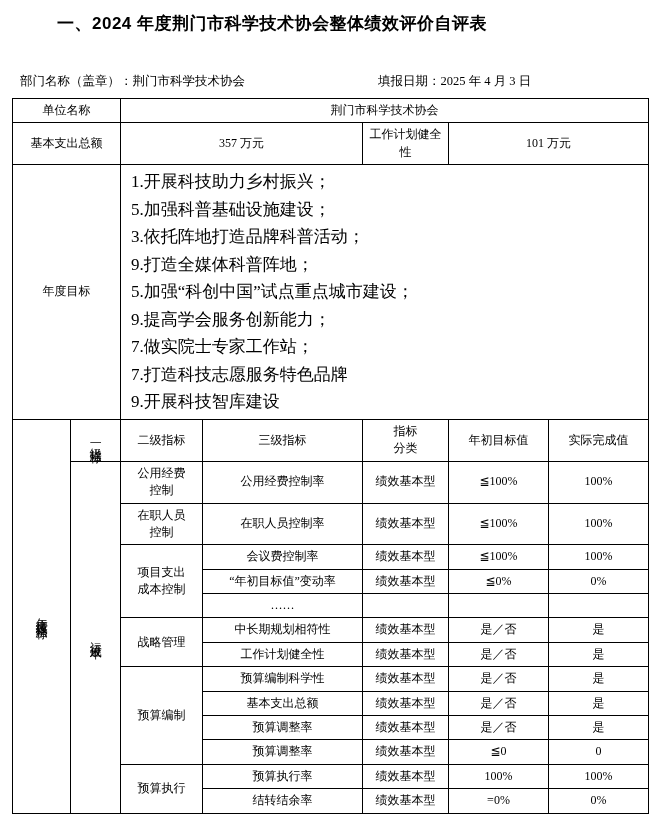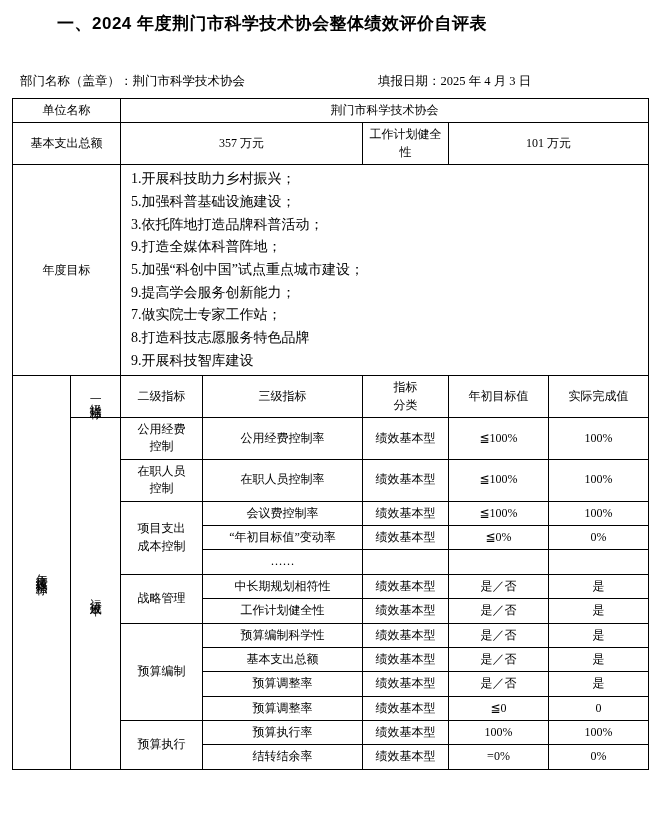--- a/index.html
+++ b/index.html
@@ -60,21 +60,21 @@
   }
   td.label {
     font-size: 12.5px;
   }
   td.big-label {
     font-size: 12.5px;
   }
   .goal-list {
     text-align: left;
     padding-left: 8px;
-    font-size: 14px;
+    font-size: 17px;
     line-height: 1.62;
   }
   .goal-list div {
     white-space: nowrap;
   }
   .vertical {
     writing-mode: vertical-rl;
     text-orientation: upright;
     letter-spacing: 2px;
     display: inline-block;
@@ -128,21 +128,21 @@
         <td class="label" colspan="2">年度目标</td>
         <td colspan="5">
           <div class="goal-list">
             <div>1.开展科技助力乡村振兴；</div>
             <div>5.加强科普基础设施建设；</div>
             <div>3.依托阵地打造品牌科普活动；</div>
             <div>9.打造全媒体科普阵地；</div>
             <div>5.加强“科创中国”试点重点城市建设；</div>
             <div>9.提高学会服务创新能力；</div>
             <div>7.做实院士专家工作站；</div>
-            <div>8.打造科技志愿服务特色品牌</div>
+            <div>7.打造科技志愿服务特色品牌</div>
             <div>9.开展科技智库建设</div>
           </div>
         </td>
       </tr>
 
       <tr>
         <td rowspan="14" class="big-label">
           <span class="vertical">年度绩效指标</span>
         </td>
         <td class="two-line">

